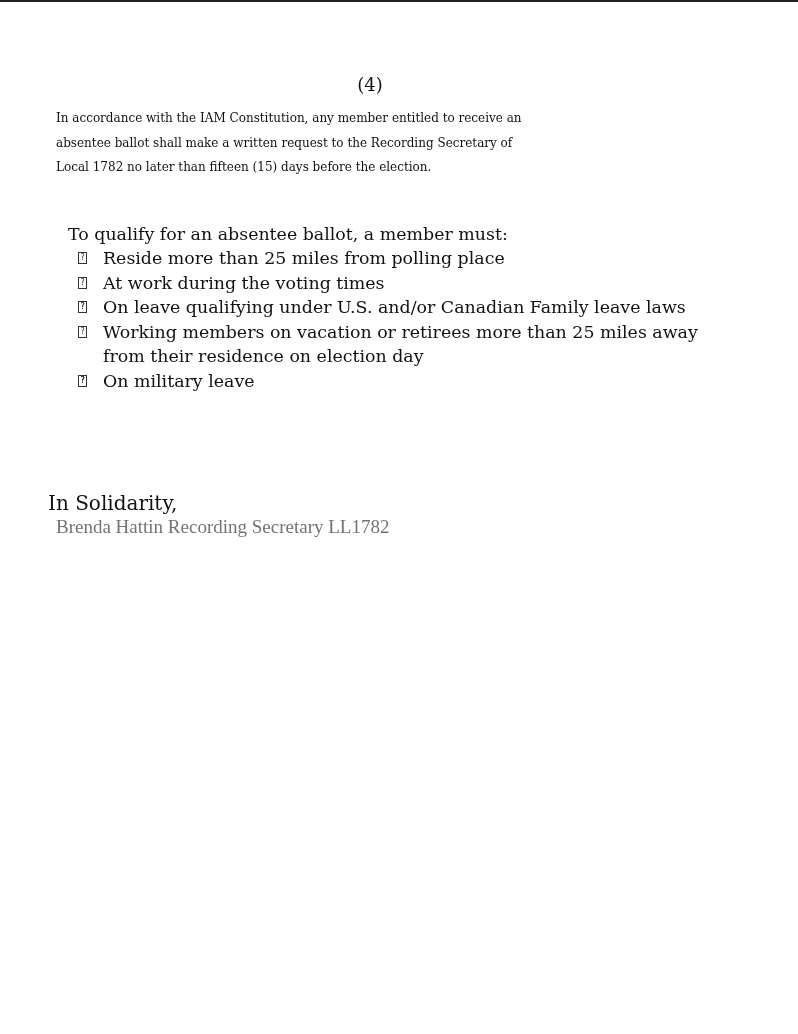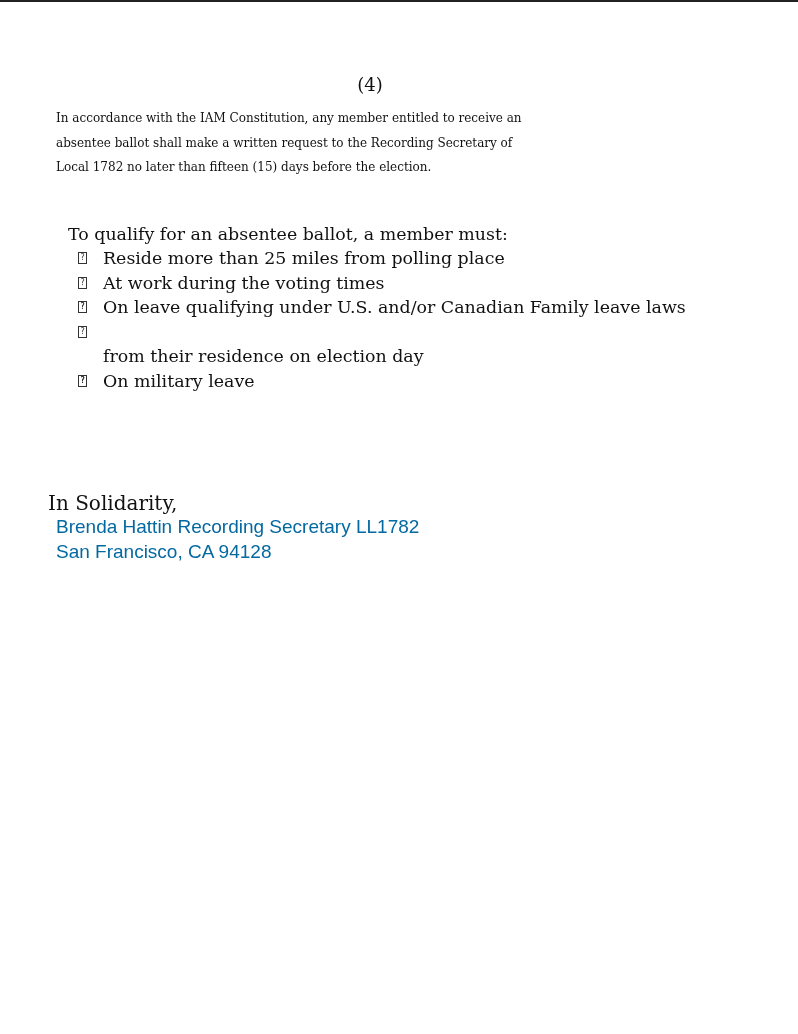--- a/index.html
+++ b/index.html
@@ -1,19 +1,19 @@
 <!DOCTYPE html>
 <html><head>
   <meta charset="utf-8">
   <style>
     html, body { margin: 0; padding: 0; background: #ffffff; }
     body { width: 798px; height: 1034px; position: relative; overflow: hidden; }
     .top-rule { position: absolute; left: 0; top: 0; width: 798px; height: 2px; background: #222222; }
     .serif { font-family: "DejaVu Serif", "Liberation Serif", serif; color: #111111; }
-    .sans { font-family: Liberation Sans, sans-serif; color: #0369a1; }
+    .sans { font-family: Liberation Serif, serif; color: #737373; }
     .page-num { position: absolute; left: 0; width: 740px; top: 74px; text-align: center; font-size: 18px; }
     .intro { position: absolute; left: 56px; top: 106px; width: 700px; font-size: 12px; line-height: 24.5px; }
     .intro .line { display: block; white-space: nowrap; }
     .qualify { position: absolute; left: 56px; top: 222px; font-size: 17.4px; line-height: 24.5px; white-space: nowrap; margin-left: 12px; }
     .list { position: absolute; left: 78px; top: 246px; font-size: 17.4px; line-height: 24.5px; margin: 0; padding: 0; list-style: none; }
     .list li { position: relative; padding-left: 25px; white-space: nowrap; }
     .bullet { position: absolute; left: 0; top: 6px; width: 9px; height: 12px; border: 1px solid #333; box-sizing: border-box;
               font-family: "DejaVu Sans", sans-serif; font-size: 8px; line-height: 10px; text-align: center; color: #333; }
     .closing { position: absolute; left: 48px; top: 491px; font-size: 20px; line-height: 24px; }
     .sig { position: absolute; left: 56px; top: 515px; font-size: 19px; line-height: 24.5px; }
@@ -45,33 +45,32 @@
   </li>
   <li>
     <span class="bullet">?</span>
   </li>
   <li>
     <span class="bullet">?</span>
     <span>On leave qualifying under U.S. and/or Canadian Family leave laws</span>
   </li>
   <li>
     <span class="bullet">?</span>
-    <br>
+    <span>Working members on vacation or retirees more than 25 miles away</span><br>
     <span>from their residence on election day</span>
   </li>
   <li>
     <span class="bullet">?</span>
   </li>
   <li>
     <span class="bullet">?</span>
   </li>
   <li>
     <span class="bullet">?</span>
     <span>On military leave</span>
   </li>
 </ul>
 
 <div class="closing serif">In Solidarity,</div>
 
 <div class="sig sans">
   <div>Brenda Hattin Recording Secretary LL1782</div>
-  <div>San Francisco, CA 94128</div>
 </div>
 
 </body></html>

